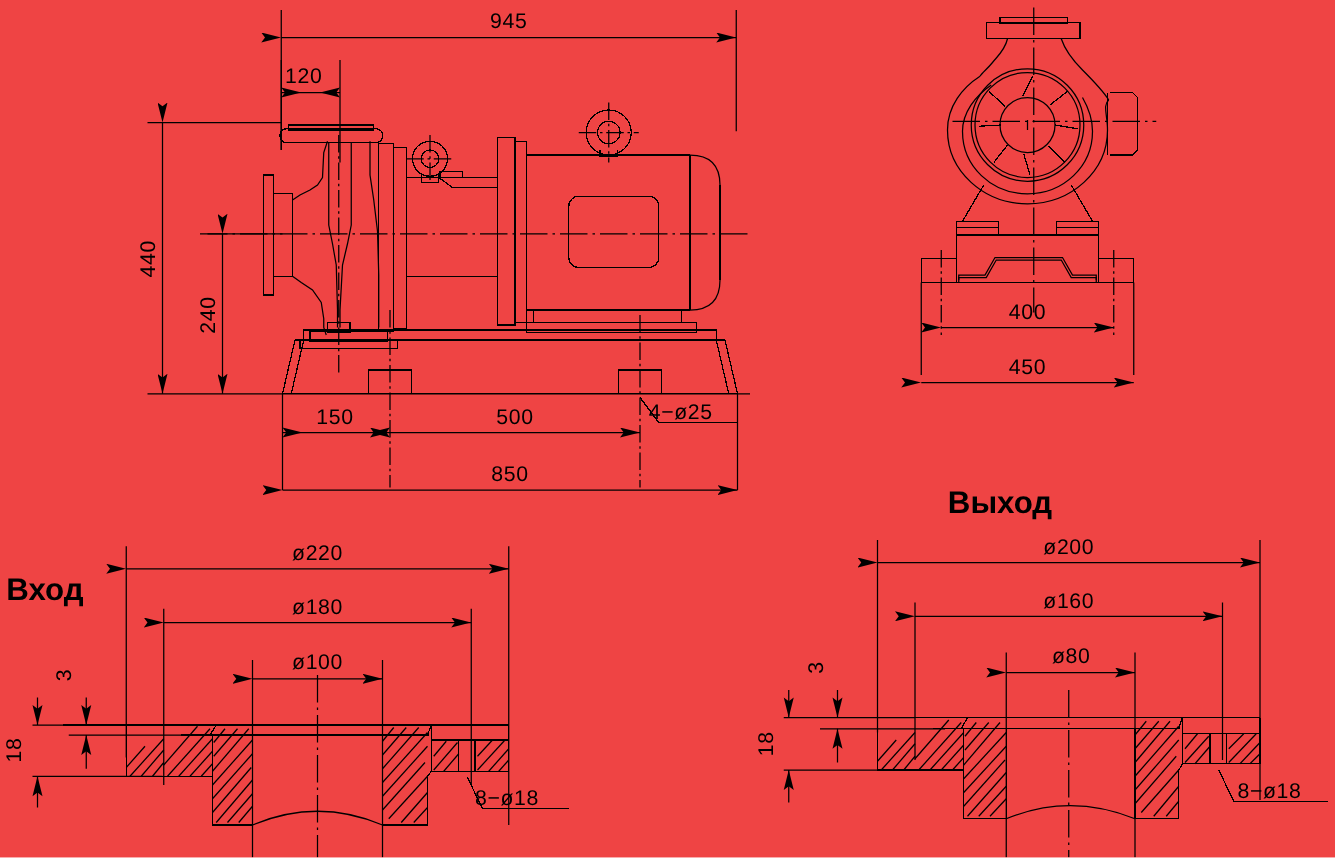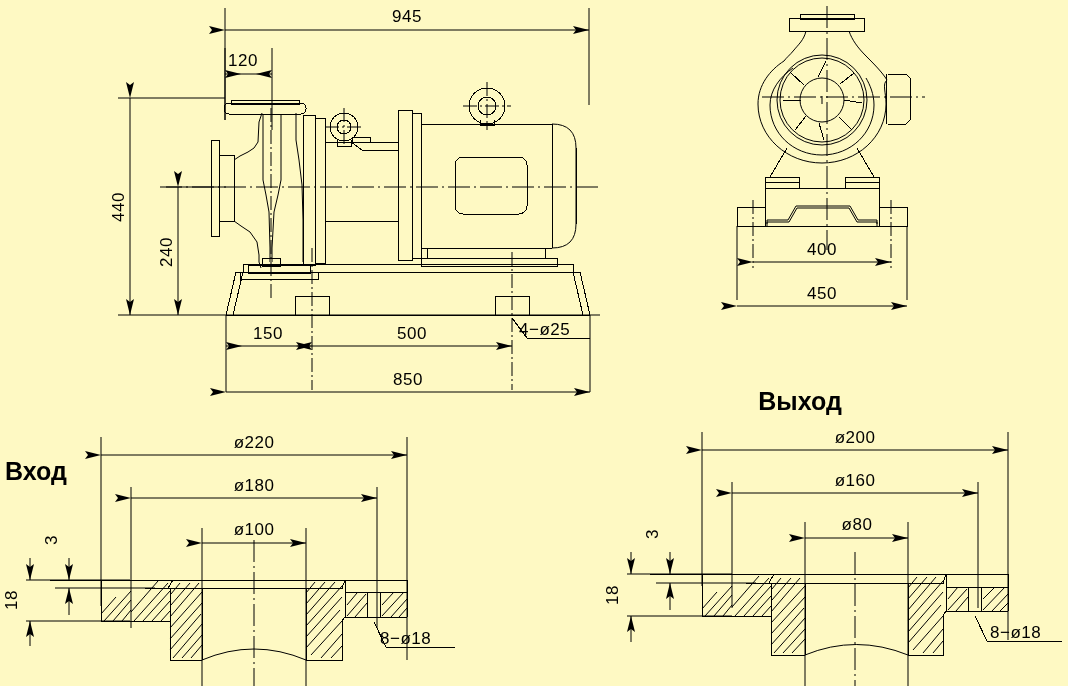--- a/index.html
+++ b/index.html
@@ -8,21 +8,21 @@
     padding: 0;
     background: #ffffff;
   }
   body {
     font-family: "Liberation Sans", sans-serif;
   }
   #sheet {
     position: relative;
     width: 1068px;
     height: 686px;
-    background: #fef9c3;
+    background: #ef4444;
     overflow: hidden;
   }
   #sheet svg {
     display: block;
   }
   .ln {
     stroke: #000000;
     stroke-width: 1;
     fill: none;
     shape-rendering: crispEdges;

